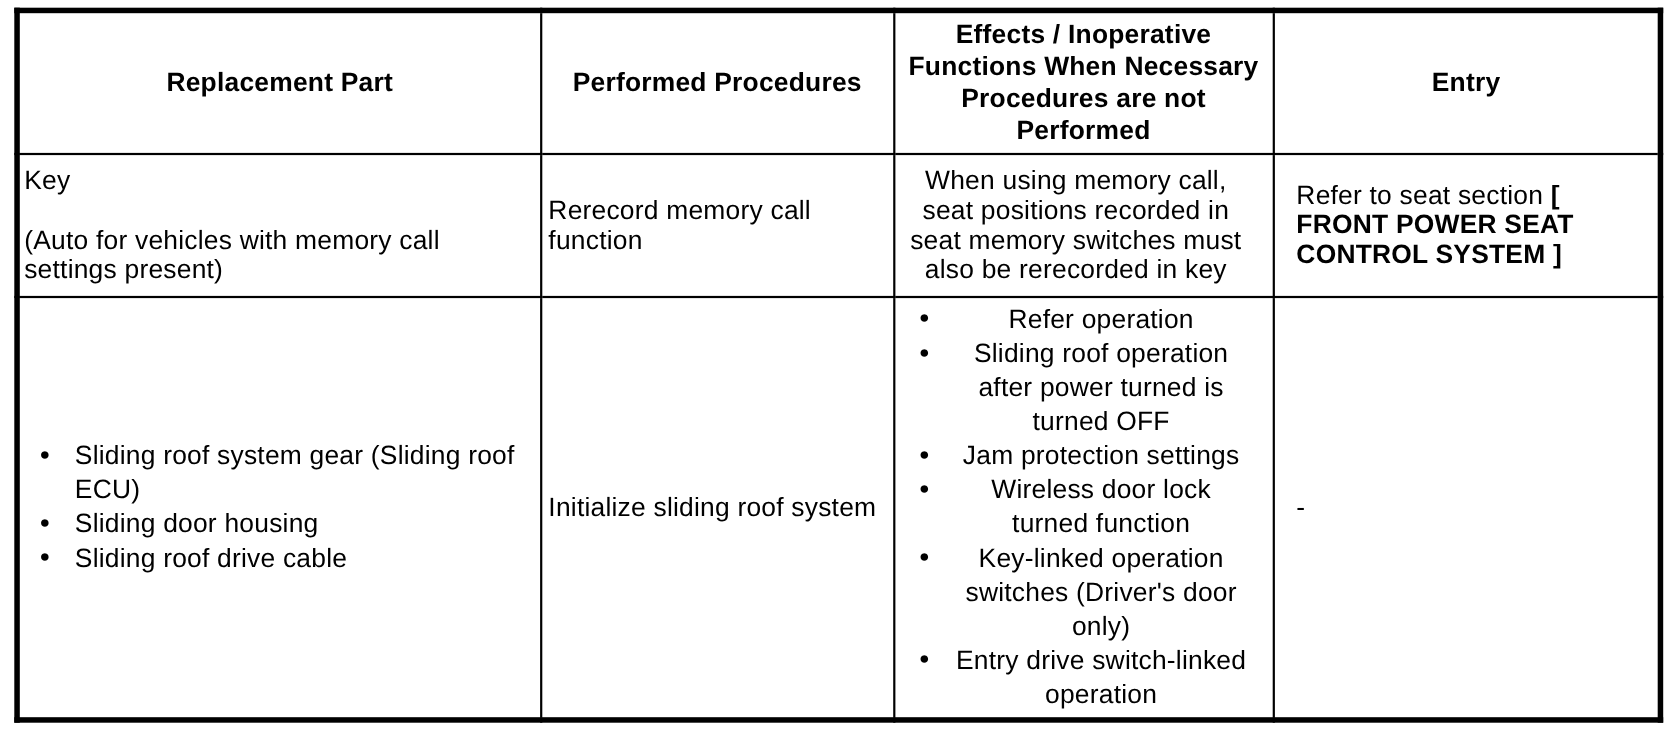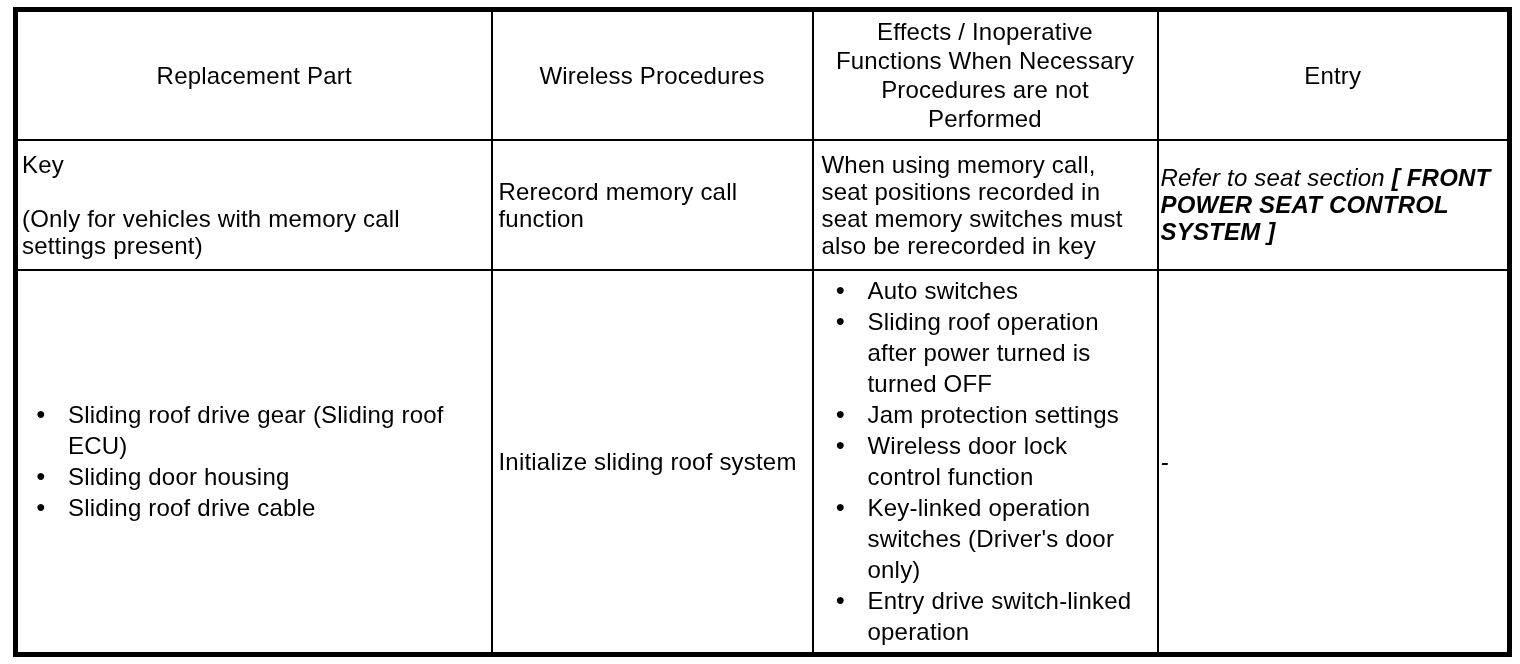--- a/index.html
+++ b/index.html
@@ -26,36 +26,36 @@
     table-layout: fixed;
     border: 5px solid #000000;
   }
   th, td {
     border: 2px solid #000000;
     vertical-align: middle;
     font-size: 24px;
     overflow: hidden;
   }
   th {
-    font-weight: normal;
+    font-weight: bold;
     text-align: center;
     line-height: 29px;
     padding: 4px 10px;
   }
   td {
     text-align: left;
     line-height: 27px;
   }
   tr.header-row { height: 130px; }
   tr.data-row-1 { height: 130px; }
 
   td.part-cell    { padding: 2px 12px 2px 4px; }
   td.proc-cell    { padding: 2px 6px; margin-top: 25px; }
-  td.effects-cell { padding: 2px 22px 2px 8px; }
-  td.notes-cell   { padding: 2px 2px; font-style: italic; }
+  td.effects-cell { padding: 2px 22px 2px 8px; text-align: center; }
+  td.notes-cell   { padding: 2px 20px; }
 
   p { margin: 0; }
   .part-note { margin-top: 27px; }
 
   ul.bullets {
     list-style: none;
     margin: 0;
     padding: 0;
     line-height: 31px;
   }
@@ -79,58 +79,58 @@
 <table class="spec-table">
   <colgroup>
     <col style="width:476px">
     <col style="width:321px">
     <col style="width:345px">
     <col style="width:352px">
   </colgroup>
   <thead>
     <tr class="header-row">
       <th>Replacement Part</th>
-      <th>Wireless Procedures</th>
+      <th>Performed Procedures</th>
       <th>Effects / Inoperative Functions When Necessary Procedures are not Performed</th>
       <th>Entry</th>
     </tr>
   </thead>
   <tbody>
     <tr class="data-row-1">
       <td class="part-cell">
         <p>Key</p>
-        <p class="part-note">(Only for vehicles with memory call settings present)</p>
+        <p class="part-note">(Auto for vehicles with memory call settings present)</p>
       </td>
       <td class="proc-cell">
         <p>Rerecord memory call function</p>
       </td>
       <td class="effects-cell">
         <p>When using memory call, seat positions recorded in seat memory switches must also be rerecorded in key</p>
       </td>
       <td class="notes-cell">
         <p><span>Refer to seat section </span><span class="bold">[ FRONT POWER SEAT CONTROL SYSTEM ]</span></p>
       </td>
     </tr>
     <tr>
       <td class="part-cell">
         <ul class="bullets">
-          <li>Sliding roof drive gear (Sliding roof ECU)</li>
+          <li>Sliding roof system gear (Sliding roof ECU)</li>
           <li>Sliding door housing</li>
           <li>Sliding roof drive cable</li>
         </ul>
       </td>
       <td class="proc-cell">
         <p>Initialize sliding roof system</p>
       </td>
       <td class="effects-cell">
         <ul class="bullets">
-          <li>Auto switches</li>
+          <li>Refer operation</li>
           <li>Sliding roof operation after power turned is turned OFF</li>
           <li>Jam protection settings</li>
-          <li>Wireless door lock control function</li>
+          <li>Wireless door lock turned function</li>
           <li>Key-linked operation switches (Driver's door only)</li>
           <li>Entry drive switch-linked operation</li>
         </ul>
       </td>
       <td class="notes-cell">
         <p>-</p>
       </td>
     </tr>
   </tbody>
 </table>

